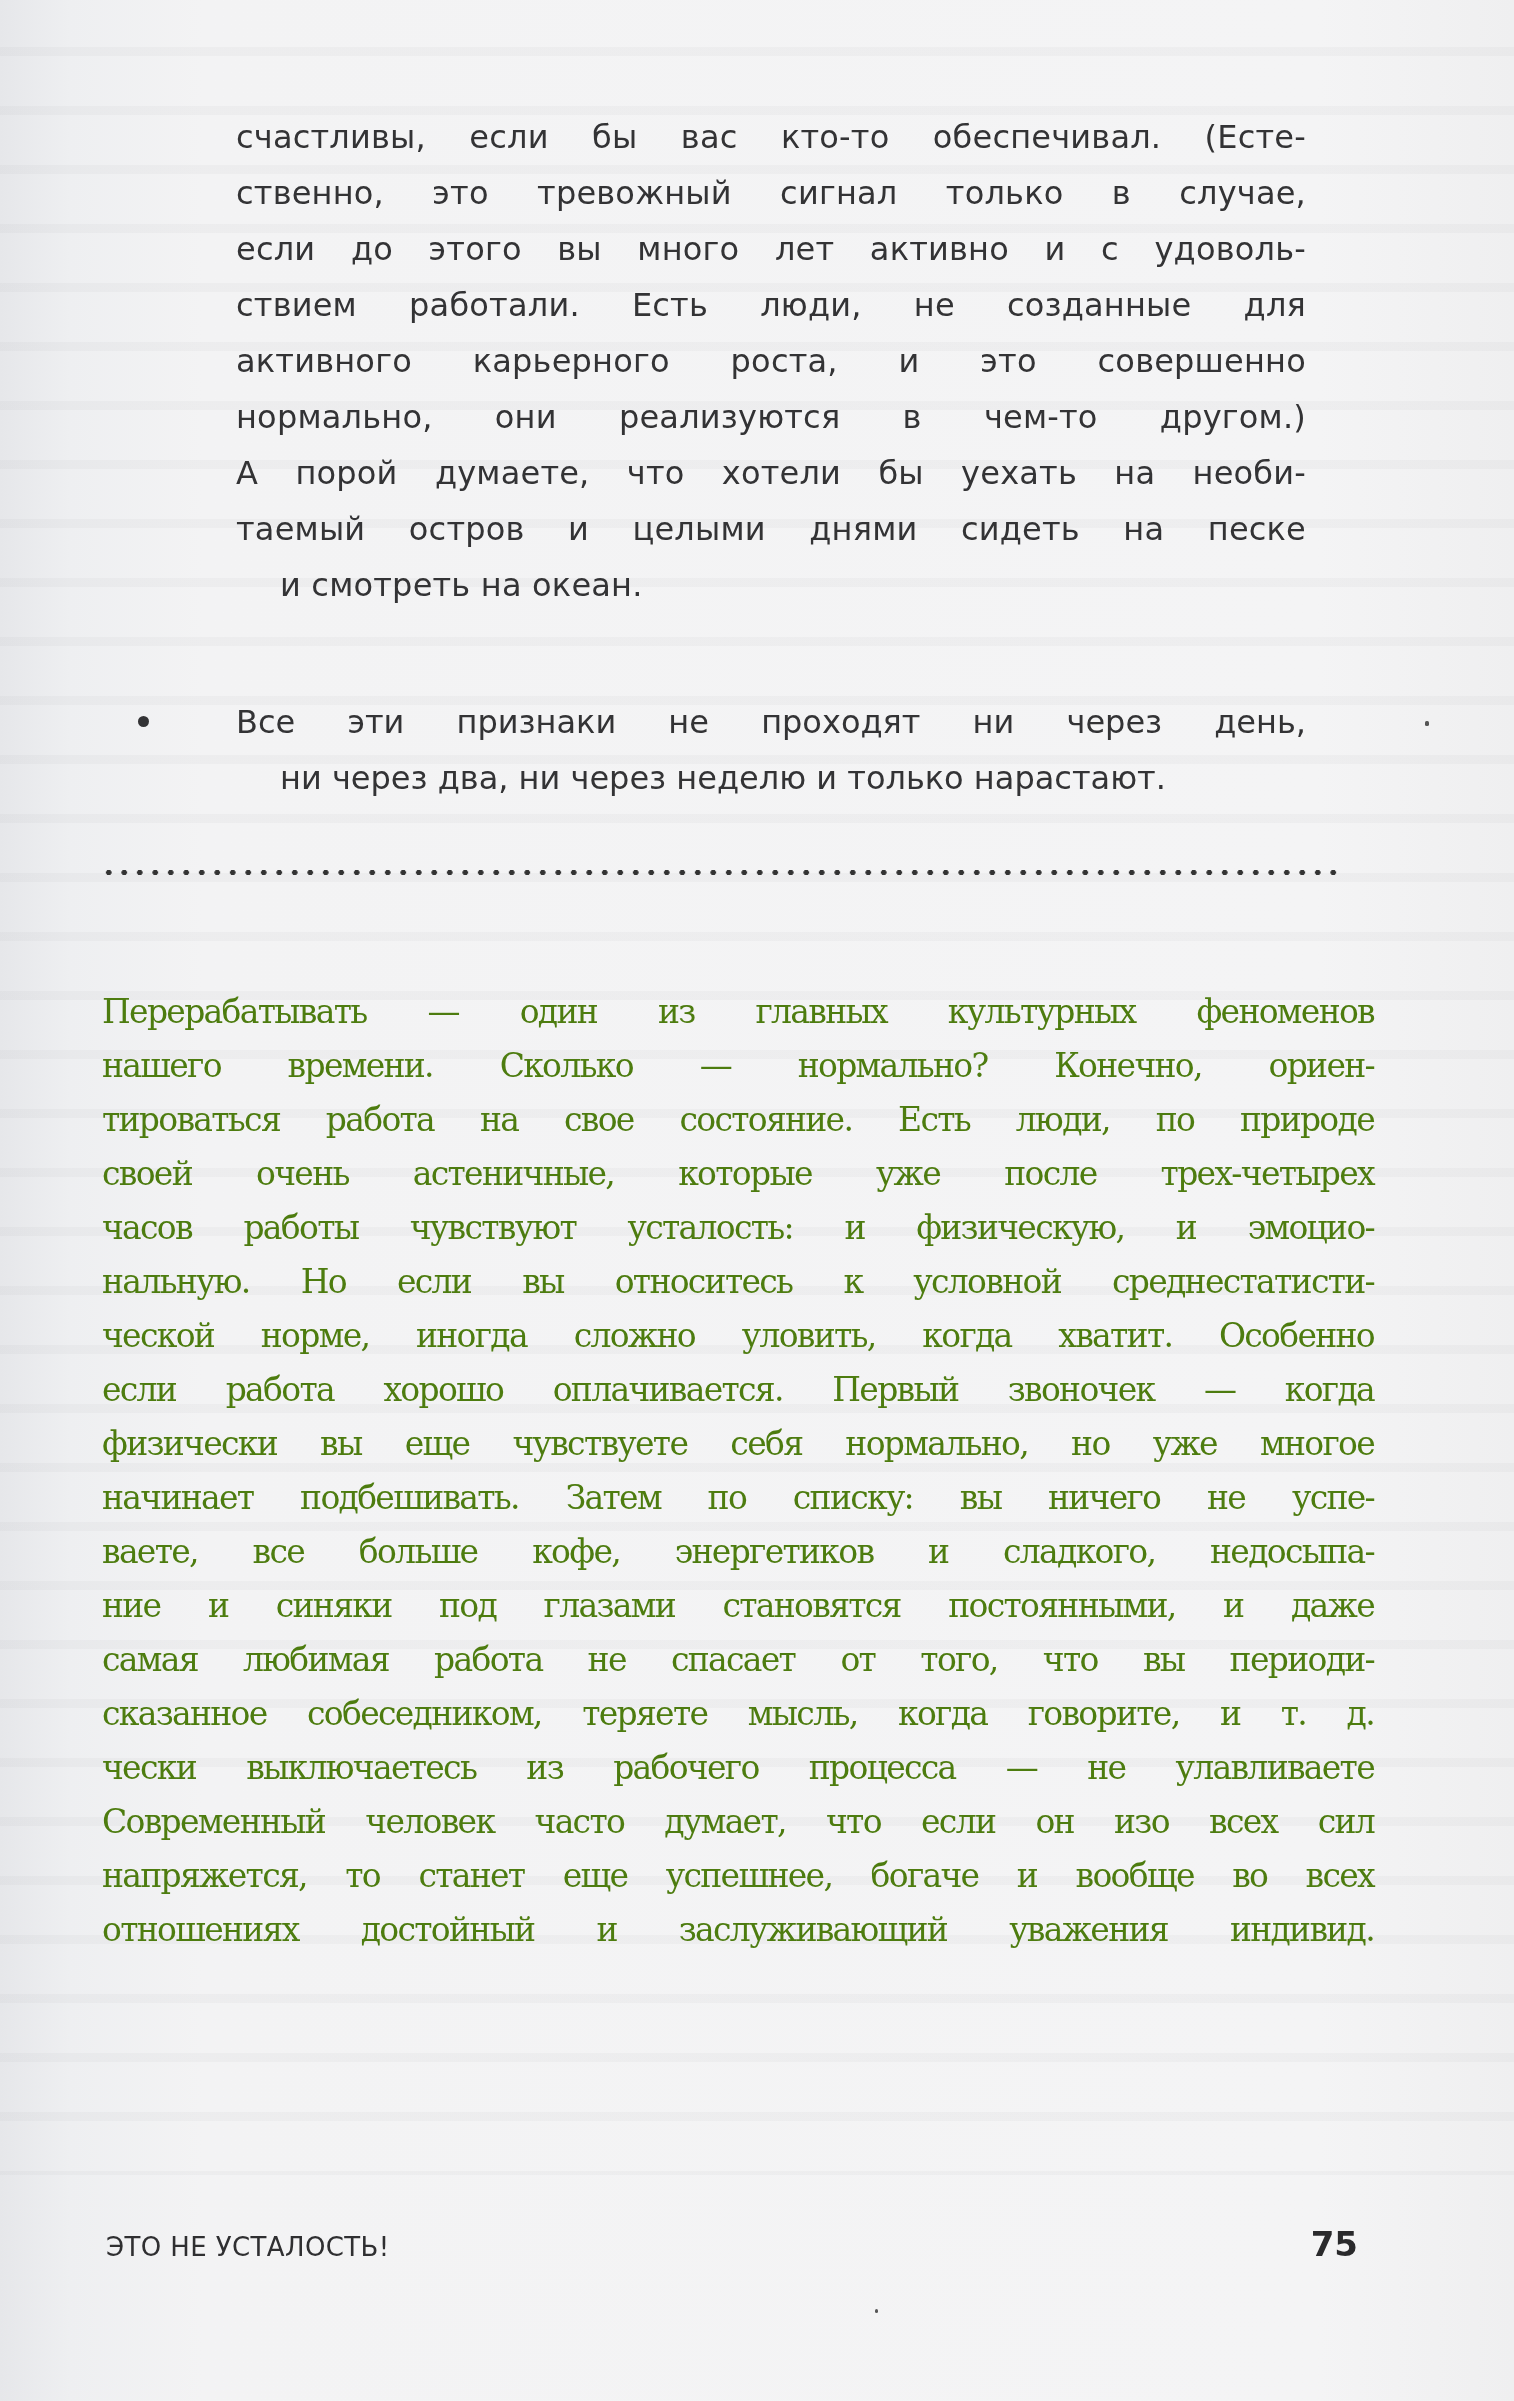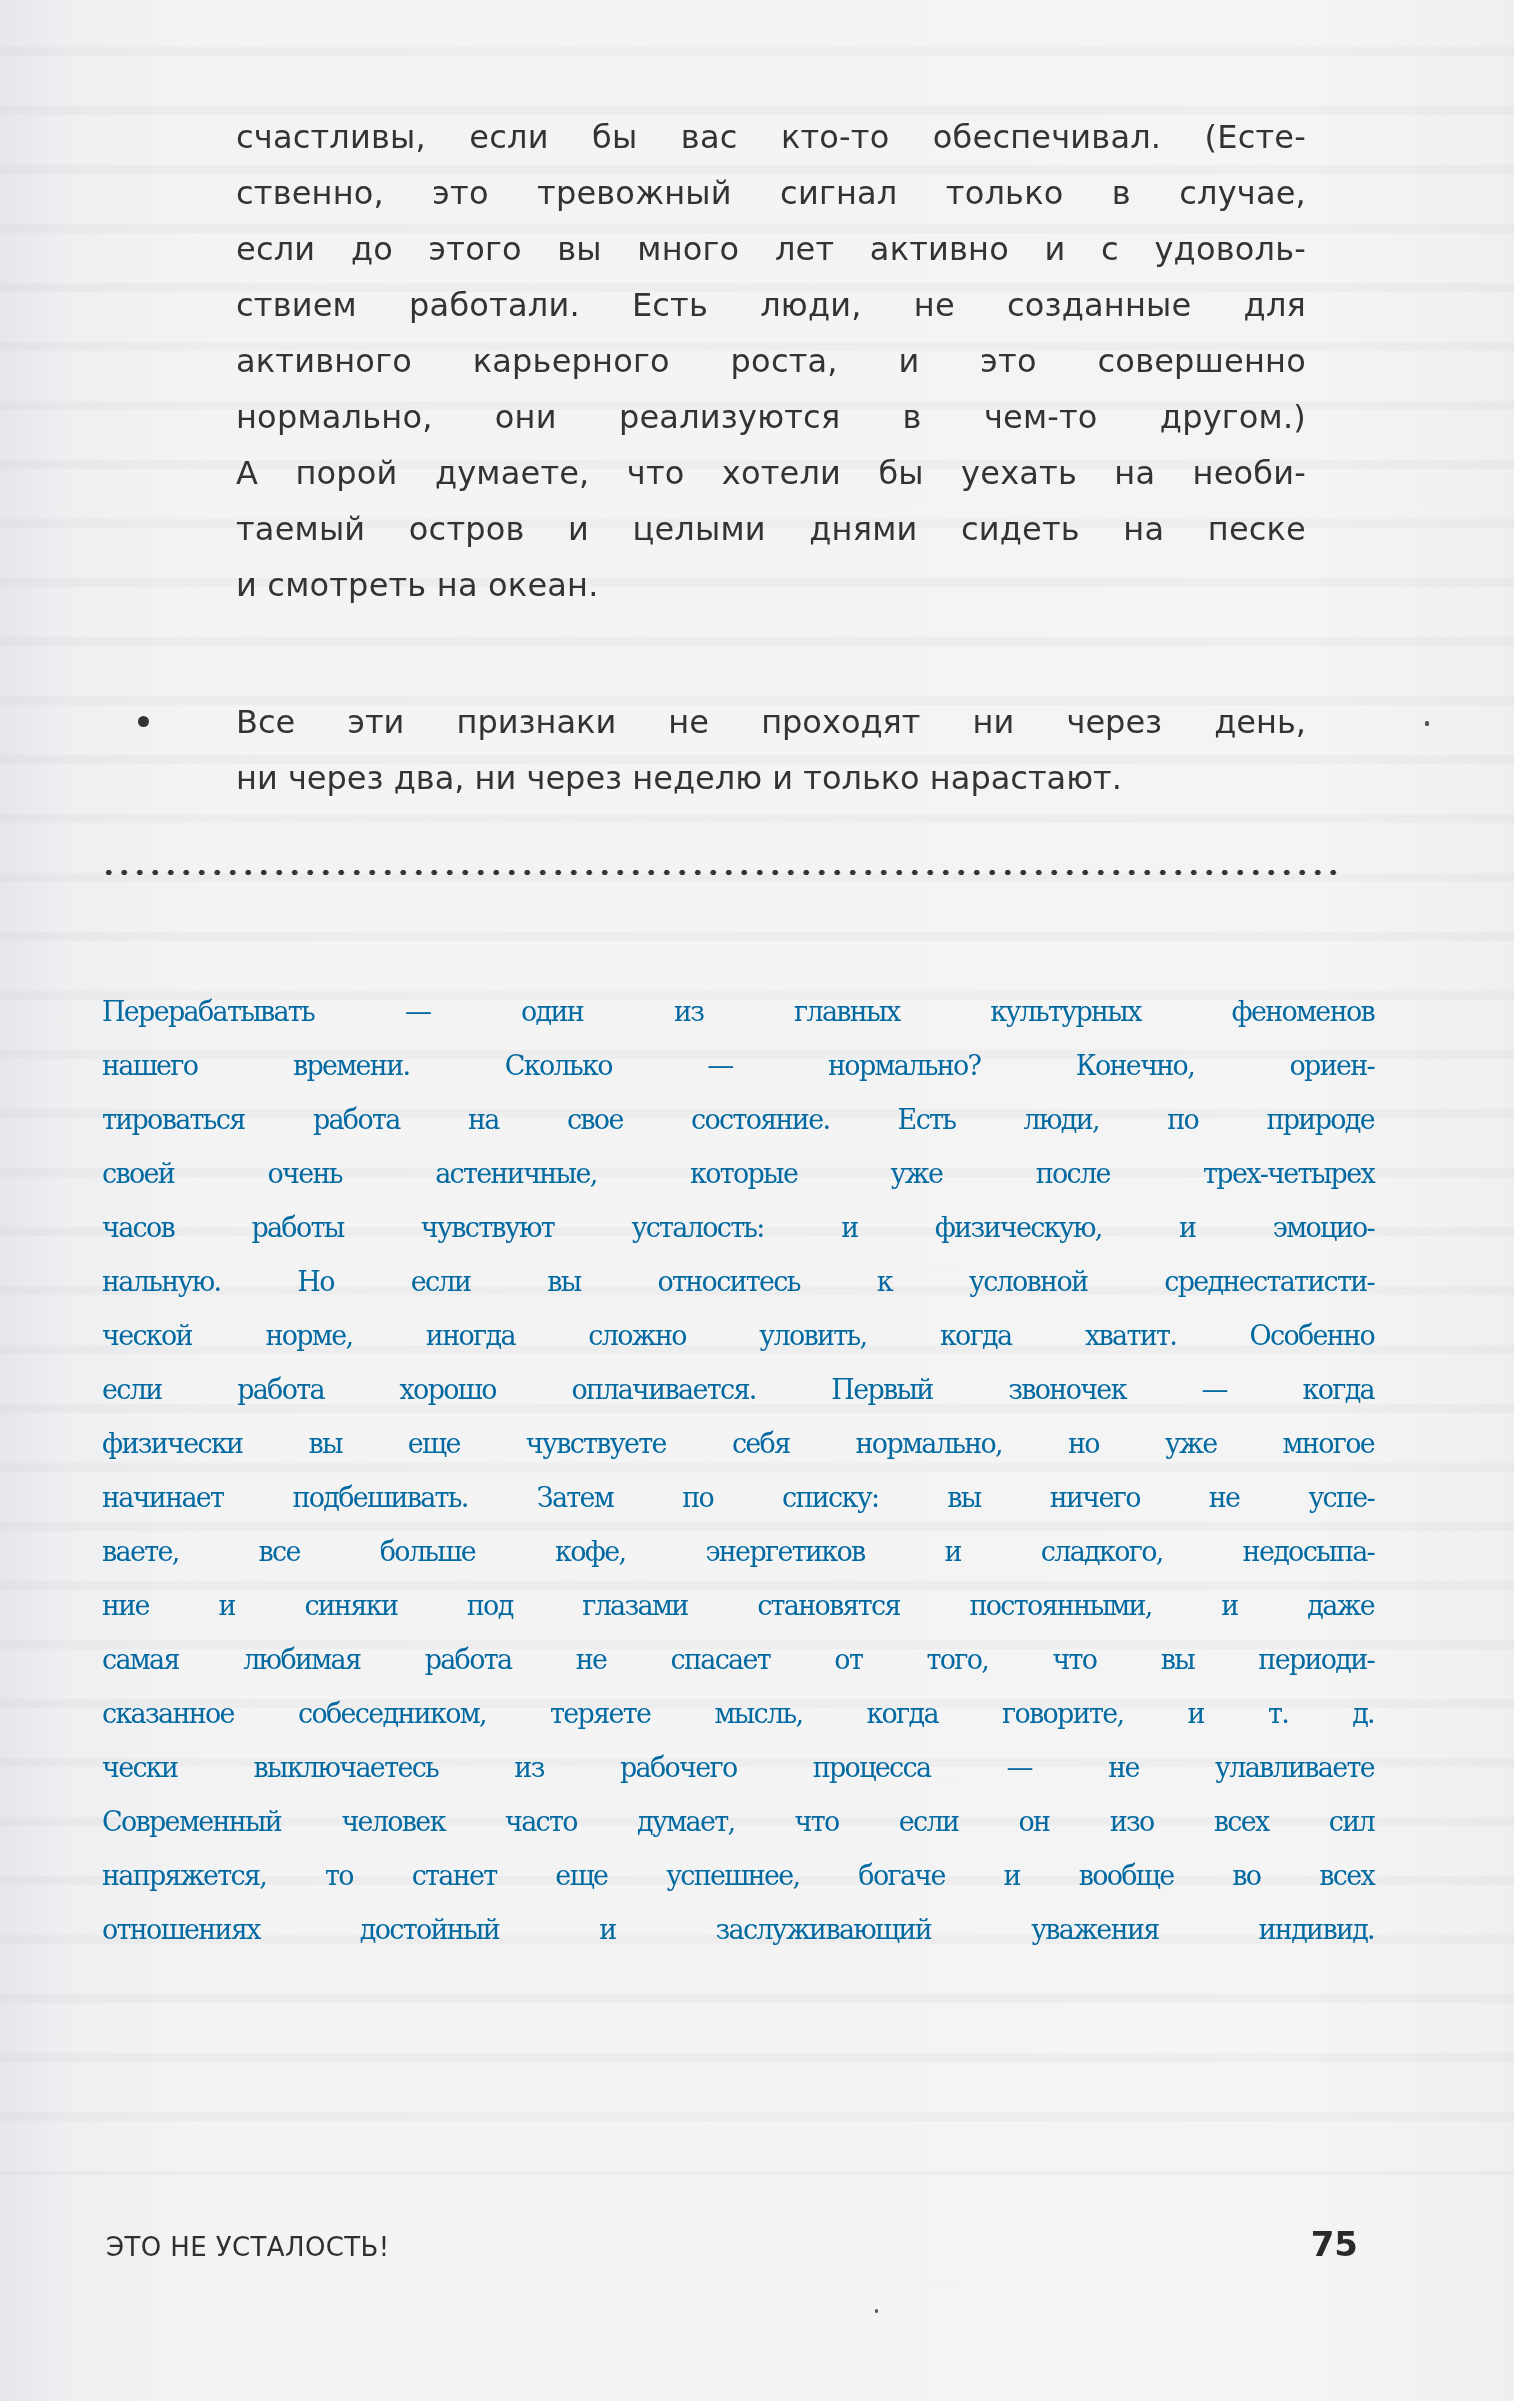--- a/index.html
+++ b/index.html
@@ -38,20 +38,21 @@
     }
     .sans-line {
       height: 56px;
       line-height: 56px;
       white-space: nowrap;
       text-align: justify;
       text-align-last: justify;
     }
     .sans-line.last {
       text-align-last: left;
+      margin-left: 44px;
     }
     .bullet-item {
       position: absolute;
       left: 138px;
       top: 694px;
       width: 1171px;
       font-family: "DejaVu Sans", sans-serif;
       font-size: 32px;
       color: #333335;
     }
@@ -79,23 +80,23 @@
       background-image: radial-gradient(circle, #333 2.5px, transparent 2.9px);
       background-size: 15.5px 9.3px;
       background-repeat: repeat-x;
     }
     .serif-block {
       position: absolute;
       left: 102px;
       top: 985px;
       width: 1272px;
       font-family: "DejaVu Serif", serif;
-      font-size: 27px;
+      font-size: 33px;
       letter-spacing: -1.7px;
-      color: #0369a1;
+      color: #4d7c0f;
     }
     .serif-line {
       height: 54px;
       line-height: 54px;
       white-space: nowrap;
       text-align: justify;
       text-align-last: justify;
     }
     .footer {
       position: absolute;

